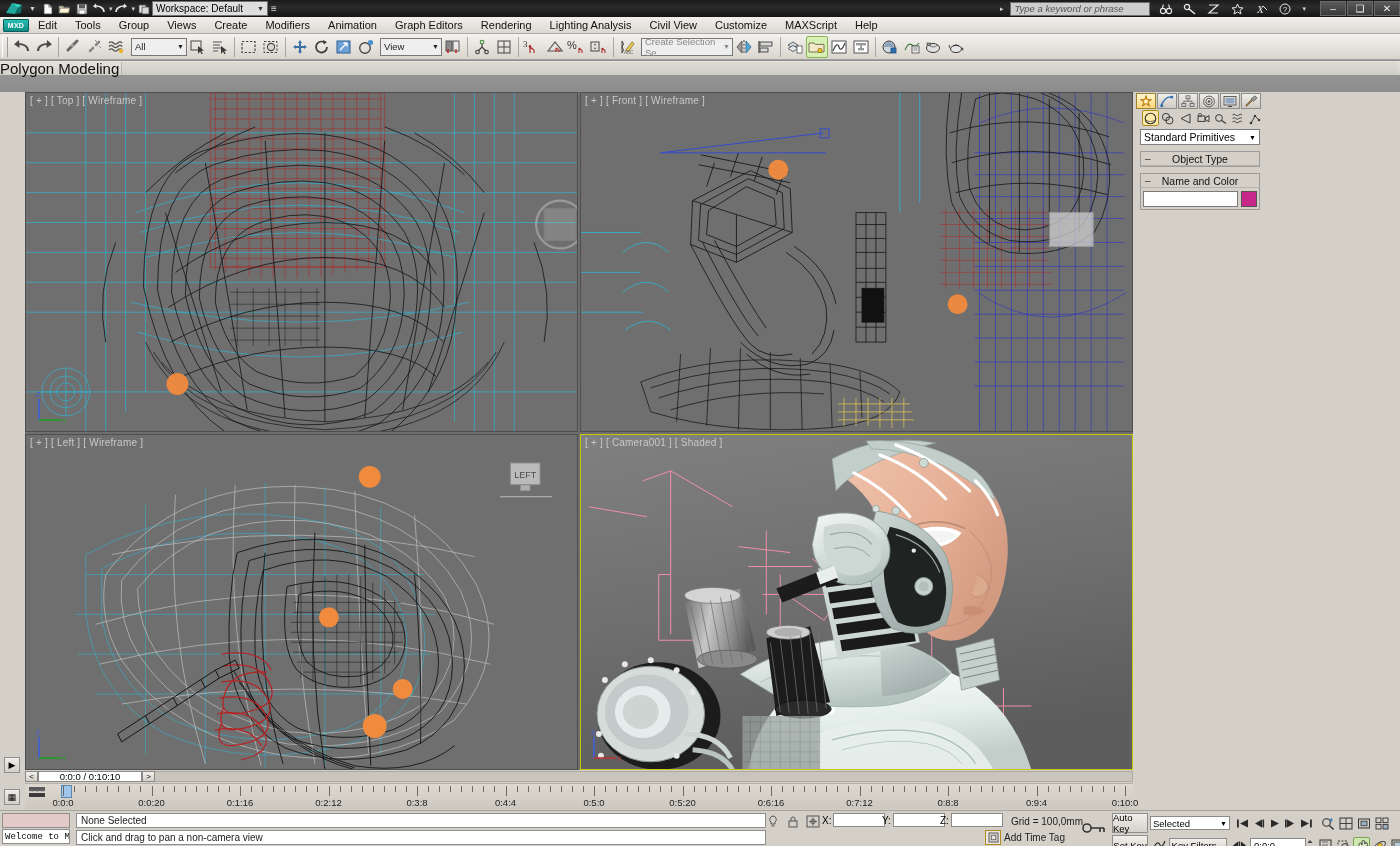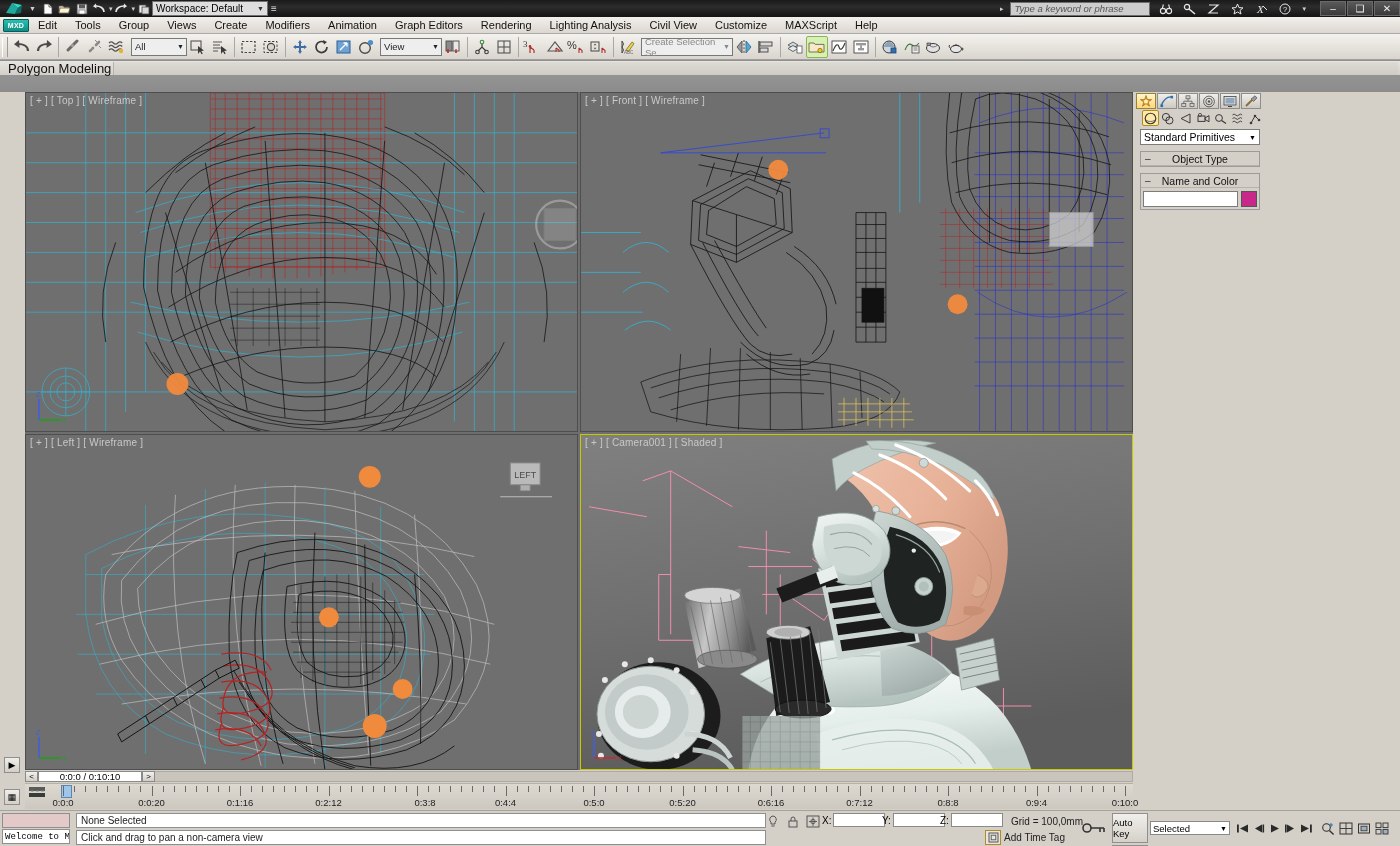--- a/index.html
+++ b/index.html
@@ -128,21 +128,21 @@
     background:linear-gradient(to bottom,#e9e7e2,#dcdad5);
     border:1px solid #7a7a7a; border-bottom:none;
     border-radius:2px 2px 0 0;
   }
   .rtab-more{ color:#222; font-size:10px; padding:0 6px; }
   .ribbon-panel{
     height:15px; background:linear-gradient(to bottom,#e7e5e0,#d3d0c9);
     border-top:1px solid #8f8f8f;
     display:flex;align-items:center;
   }
-  .rpanel-label{ padding-left:8px; font-size:13px; color:#111; }
+  .rpanel-label{ font-size:15px; color:#111; }
   .rpanel-rest{ flex:1; height:13px; margin:0 2px;
     background:linear-gradient(to bottom,#dedbd4,#cfccc5);
     border-left:1px solid #b6b3ac;}
 
   
   .viewarea{
     position:absolute; left:25px; top:92px; width:1108px; height:678px;
     background:#6e6e6e;
     border-radius:12px;
   }
@@ -286,21 +286,21 @@
     background:#d4d0c8;
   }
   .addtimetag{
     position:absolute; left:985px; top:19px; height:15px; display:flex;align-items:center;gap:3px;
   }
   .att-box{ width:16px;height:15px;border:1px solid #b08c20;background:#e9e6df;
             display:flex;align-items:center;justify-content:center;}
   .att-lbl{ font-size:10px; color:#222; }
   .keybtn-col{ position:absolute; left:1112px; top:2px; }
   .akbtn{
-    width:36px;height:30px; font-size:9.5px;
+    width:36px;height:20px; font-size:9.5px;
     background:linear-gradient(to bottom,#f1efeb,#d5d1c9);
     border:1px solid #8f8f8f; display:flex;align-items:center;justify-content:center;
   }
   .selcombo{
     width:80px;height:14px;background:#fff;border:1px solid #8a8a8a;
     font-size:9.5px; display:flex;align-items:center;justify-content:space-between;
     padding:0 2px; margin-left:2px;
   }
   .kf-btn{ width:15px;height:14px;display:flex;align-items:center;justify-content:center;}
   .kf-btn svg{display:block}
@@ -1343,21 +1343,21 @@
         <div class="tickmark" style="left: 1044.69px; height: 6px;"></div>
         <div class="tickmark" style="left: 1055.75px; height: 6px;"></div>
         <div class="tickmark" style="left: 1066.81px; height: 6px;"></div>
         <div class="tickmark" style="left: 1077.88px; height: 6px;"></div>
         <div class="tickmark" style="left: 1088.94px; height: 6px;"></div>
         <div class="tickmark" style="left: 1100px; height: 10px;"></div>
         <div class="ticklabel" style="left: 38px;">0:0:0</div>
         <div class="ticklabel" style="left: 126.5px;">0:0:20</div>
         <div class="ticklabel" style="left: 215px;">0:1:16</div>
         <div class="ticklabel" style="left: 303.5px;">0:2:12</div>
-        <div class="ticklabel" style="left: 392px; margin-left: 8px;">0:3:8</div>
+        <div class="ticklabel" style="left: 392px;">0:3:8</div>
         <div class="ticklabel" style="left: 480.5px;">0:4:4</div>
         <div class="ticklabel" style="left: 569px;">0:5:0</div>
         <div class="ticklabel" style="left: 657.5px;">0:5:20</div>
         <div class="ticklabel" style="left: 746px;">0:6:16</div>
         <div class="ticklabel" style="left: 834.5px;">0:7:12</div>
         <div class="ticklabel" style="left: 923px;">0:8:8</div>
         <div class="ticklabel" style="left: 1011.5px;">0:9:4</div>
         <div class="ticklabel" style="left: 1100px; text-align: center;">0:10:0</div>
       </div>
   </div>

